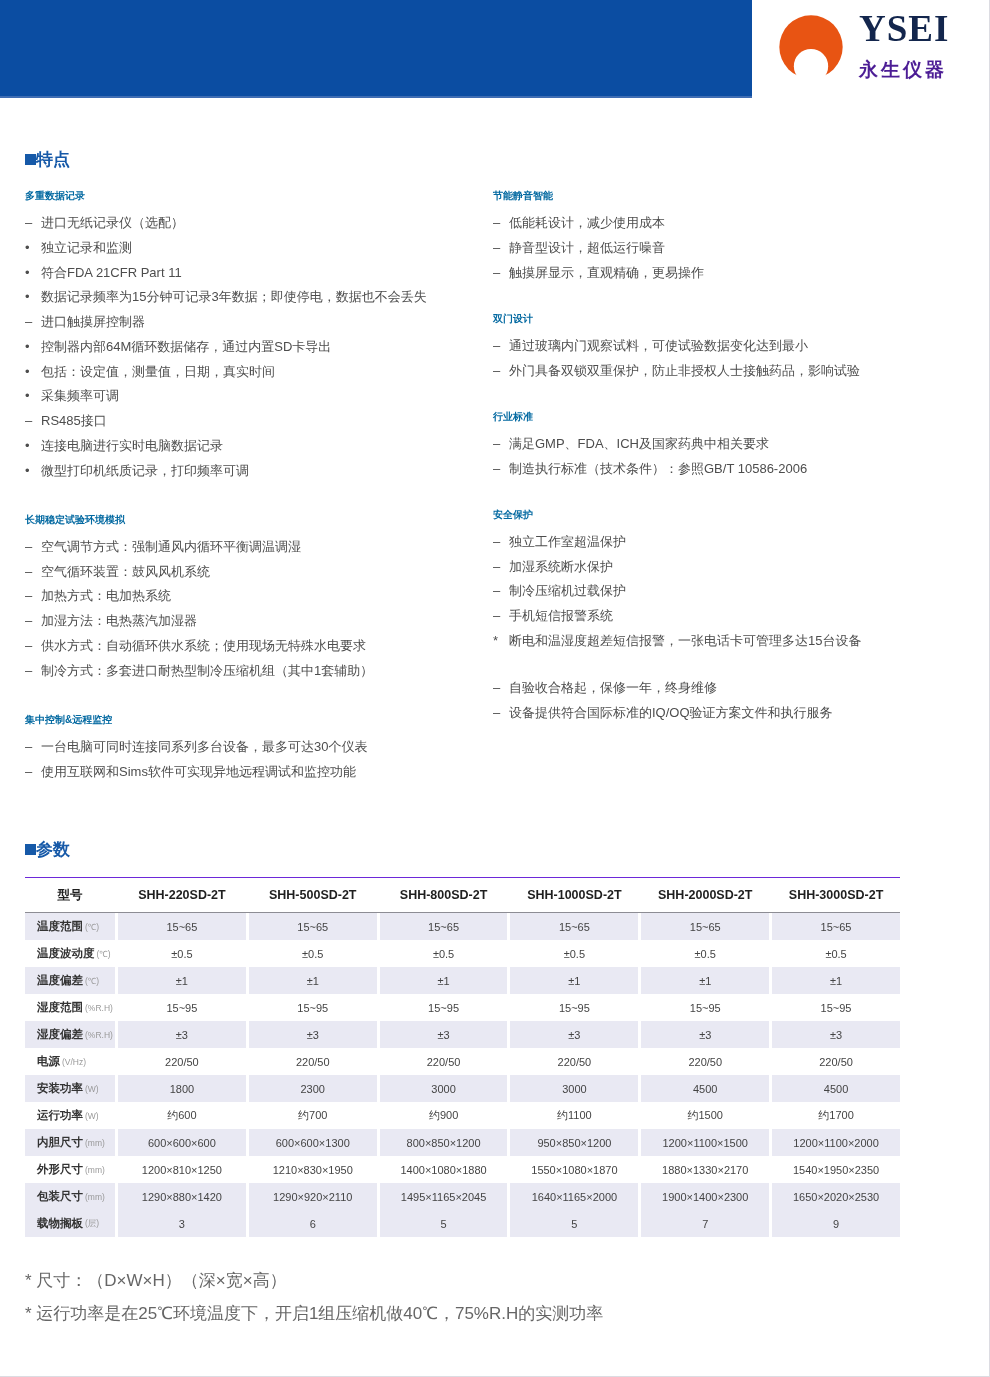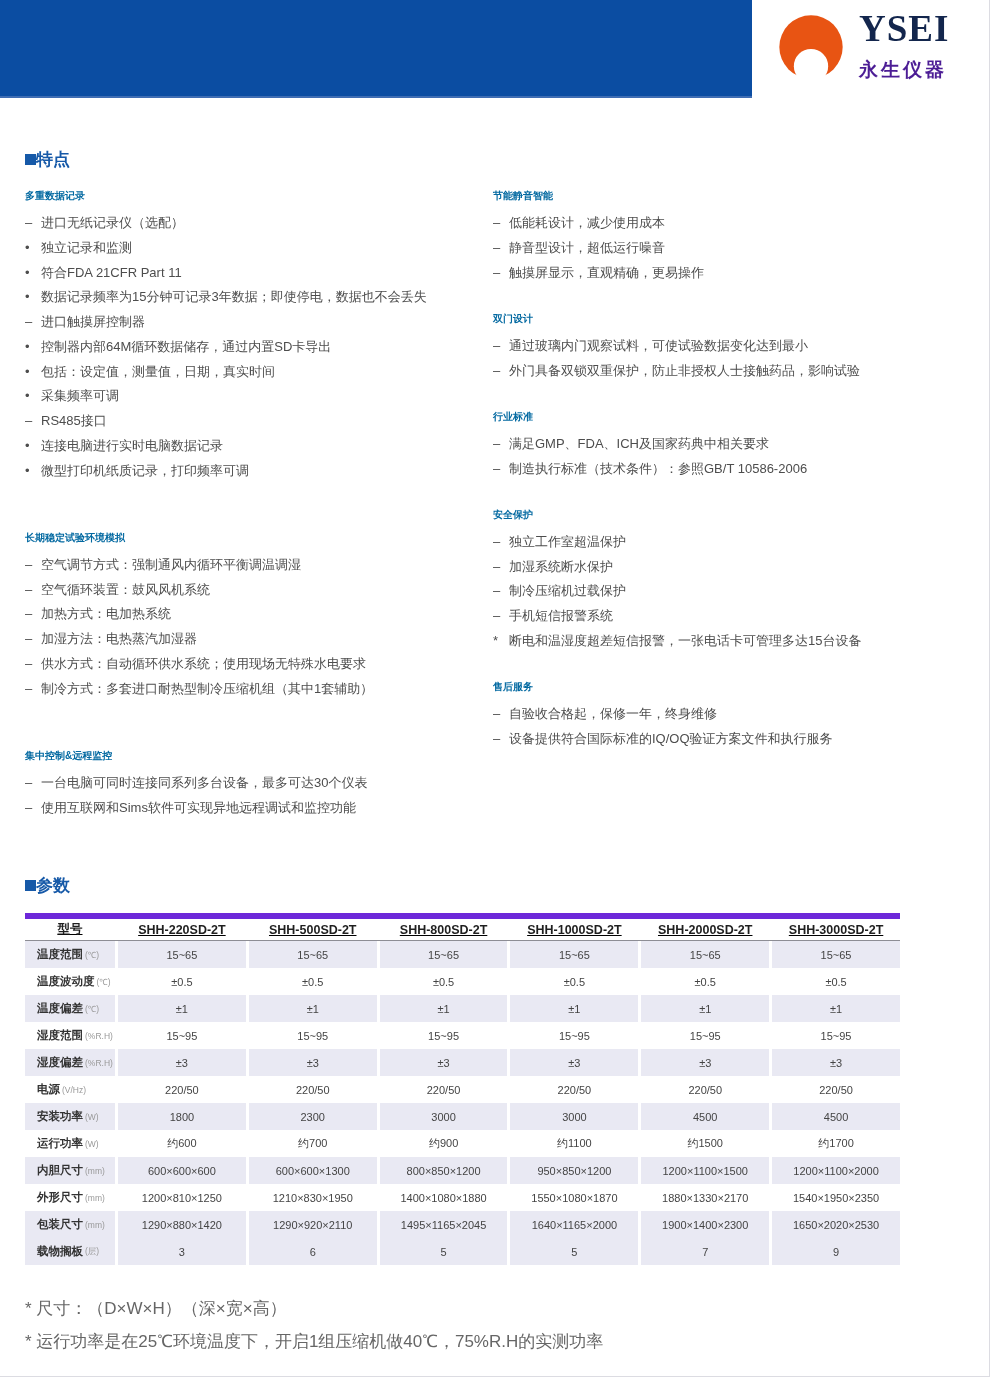--- a/index.html
+++ b/index.html
@@ -18,37 +18,37 @@
   .logo-cn { font-size:19px; color:#4c1d95; font-weight:bold; letter-spacing:3px; margin-top:10px; }
 
   .content { position:absolute; top:98px; left:0; width:990px; padding:0 25px; }
 
   .sec-title { display:flex; align-items:center; gap:0; color:#1659a8;
                font-size:17px; font-weight:bold; margin:50px 0 0 0; }
   .sq { width:11px; height:11px; background:#1659a8; flex:none; }
 
   .cols { display:flex; }
   .col { width:468px; flex:none; }
-  .group { margin-top:52px; }
+  .group { margin-top:34px; }
   .col .group:first-child { margin-top:18px; }
   #col-right .group { margin-top:31px; }
   #col-right .group:first-child { margin-top:18px; }
   .group-title { color:#0369a1; font-size:10px; font-weight:bold; margin:0 0 12px 0; }
   .item { display:flex; font-size:13px; color:#4d4d4d; line-height:1.25; margin-bottom:8.5px; }
   .item .marker { width:16px; flex:none; color:#4d4d4d; }
   .item .txt { flex:1; }
 
   
   .spec-table { width:875px; margin-top:16px; }
   .t-row { display:flex; column-gap:3px; align-items:stretch; }
   .t-row .cell { display:flex; align-items:center; justify-content:center;
                  font-size:11px; color:#444; }
   .t-row .l { flex:none; width:90px; justify-content:flex-start; padding-left:12px; }
   .t-row .c { flex:1; }
-  .t-row.head { height:28px; border-top:6px solid #6d28d9; border-bottom:1px solid #8d8d94;text-decoration:underline; }
+  .t-row.head { height:36px; border-top:1px solid #6d28d9; border-bottom:1px solid #8d8d94; }
   .t-row.head .cell { font-size:12.5px; font-weight:bold; color:#1f1f1f; }
   .t-row.head .l { justify-content:center; padding-left:0; }
   .t-row.body { height:27px; }
   .t-row.shade .cell { background:#e9e9f3; }
   .lab-main { font-weight:bold; font-size:11.5px; color:#333; }
   .lab-unit { font-size:8.5px; color:#999; margin-left:2px; }
 
   
   .footnotes { width:940px; margin-top:32px; display:flex; justify-content:space-between;
                align-items:flex-end; }
@@ -222,21 +222,20 @@
             <div class="item">
               <span class="marker">–</span>
               <span class="txt">手机短信报警系统</span>
             </div>
             <div class="item">
               <span class="marker">*</span>
               <span class="txt">断电和温湿度超差短信报警，一张电话卡可管理多达15台设备</span>
             </div>
           </div>
           <div class="group">
-            <h3 class="group-title">售后服务</h3>
             <div class="item">
               <span class="marker">–</span>
               <span class="txt">自验收合格起，保修一年，终身维修</span>
             </div>
             <div class="item">
               <span class="marker">–</span>
               <span class="txt">设备提供符合国际标准的IQ/OQ验证方案文件和执行服务</span>
             </div>
           </div>
         </div>

